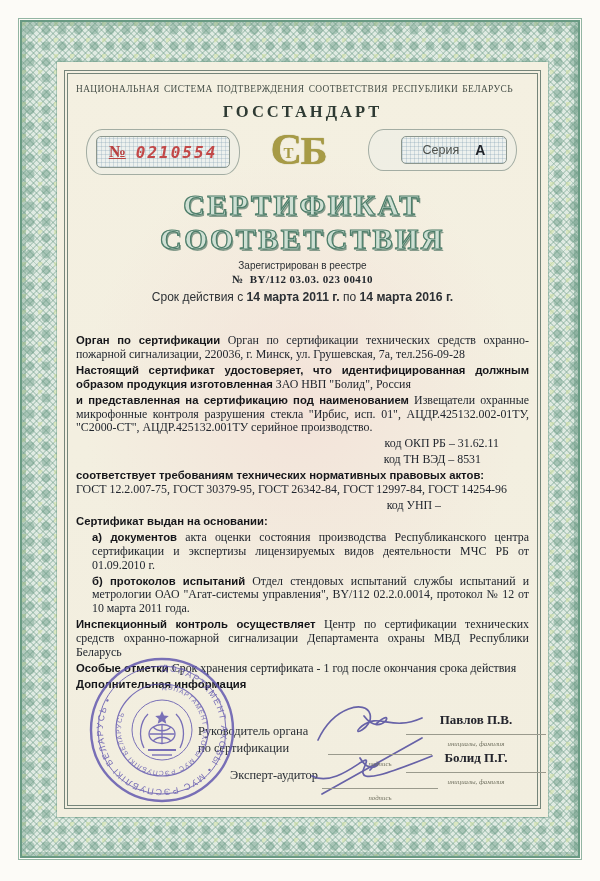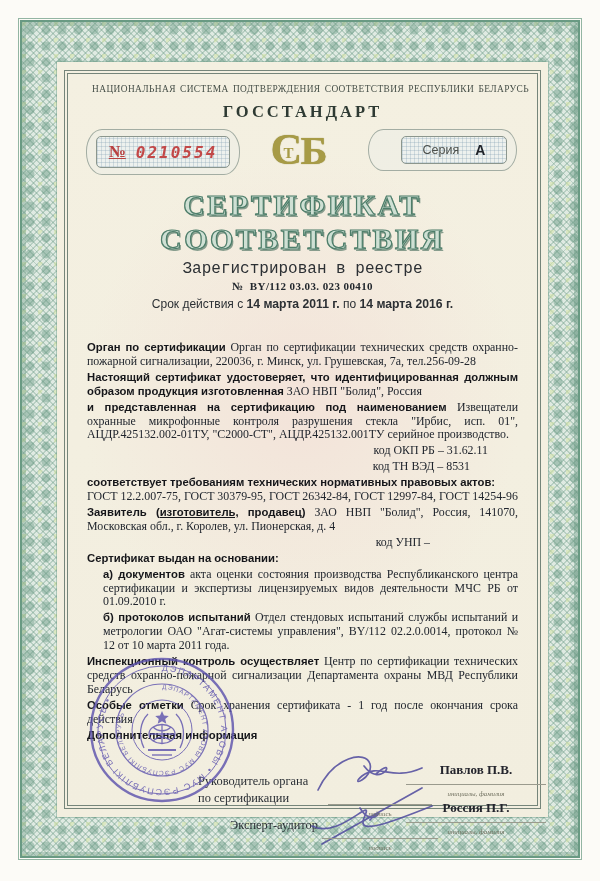--- a/index.html
+++ b/index.html
@@ -24,21 +24,21 @@
       linear-gradient(#f4f0e1,#f2eedf);
     box-shadow:0 0 0 1px rgba(111,158,137,.45);}
 
   .frame{position:absolute;left:64px;top:70px;right:59px;bottom:72px;border:1px solid #75857a;pointer-events:none;}
   .frame::after{content:"";position:absolute;inset:2px;border:1px solid #75857a;}
 
   .content{position:absolute;left:64px;top:70px;right:59px;bottom:72px;
     padding:14px 12px 0 12px;box-sizing:border-box;}
 
   
-  .sys-line{text-align:right;font-size:9.4px;letter-spacing:.4px;word-spacing:1.5px;color:#454e47;}
+  .sys-line{text-align:left;font-size:9.4px;letter-spacing:.4px;word-spacing:1.5px;color:#454e47;}
   .gosstandart{text-align:center;font-weight:700;font-size:16.5px;letter-spacing:3px;color:#2e3a33;margin-top:8px;}
 
   .badges{position:relative;height:58px;margin-top:4px;}
   .plaque{position:absolute;border:1px solid #a3ada3;border-radius:16px/22px;padding:6px 9px;
     background:rgba(232,238,235,.35);}
   .plaque-core{border:1px solid #8b968d;border-radius:5px;
     background-color:#edf1ee;
     background-image:
       repeating-linear-gradient(0deg, rgba(125,155,175,.28) 0 1px, transparent 1px 4px),
       repeating-linear-gradient(90deg, rgba(125,155,175,.28) 0 1px, transparent 1px 4px);
@@ -58,28 +58,28 @@
     text-shadow:0 0 1px #8c8338;}
   .stb-t{position:absolute;left:13px;top:17px;font-size:15px;font-weight:700;color:#a79b46;}
   .stb-b{position:absolute;left:30px;top:2px;font-size:41px;font-weight:700;color:#a79b46;line-height:1;
     text-shadow:0 0 1px #8c8338;}
 
   
   .title{text-align:center;margin-top:4px;font-weight:700;font-size:30px;letter-spacing:2.5px;
     color:#cfe0d4;-webkit-text-stroke:1.2px #4e7e6a;
     text-shadow:1.5px 1.5px 0 rgba(63,104,87,.6), -0.5px -0.5px 0 rgba(63,104,87,.4);}
 
-  .reg-line{text-align:center;font-family:Liberation Mono, monospace;font-size:16px;color:#2c3034;margin-top:4px;}
+  .reg-line{text-align:center;font-family:Liberation Sans, sans-serif;font-size:10px;color:#2c3034;margin-top:4px;}
   .reg-num{text-align:center;font-weight:700;font-size:11px;color:#23282e;margin-top:2px;letter-spacing:.4px;}
   .validity{text-align:center;font-family:"Liberation Sans",sans-serif;font-size:12px;color:#2c3034;margin-top:5px;}
   .validity b{font-size:12.2px;}
 
   
   .body-text{margin-top:30px;font-size:11.8px;line-height:13.9px;}
-  .body-text p{margin:2px 11px;text-align:justify;}
+  .body-text p{margin:2px 0;text-align:justify;}
   .lbl{font-family:"Liberation Sans",sans-serif;font-weight:700;font-size:11.3px;color:#15161a;}
   .val{font-family:"Liberation Serif",serif;font-size:11.9px;color:#21262e;}
   .code-r{text-align:right !important;}
   .ind{padding-left:16px;}
   .u{text-decoration:underline;}
 
   
   .sig-area{position:relative;height:88px;margin-top:16px;font-size:12.4px;}
   .role{position:absolute;color:#2a2f35;}
   .sig-name{position:absolute;width:140px;text-align:center;font-weight:700;font-size:13px;color:#23242c;}
@@ -153,24 +153,20 @@
       </p>
       <p class="code-r" style="padding-right:30px;">
         <span class="val">код ОКП РБ – 31.62.11</span>
       </p>
       <p class="code-r" style="padding-right:48px;margin-top:0;">
         <span class="val">код ТН ВЭД – 8531</span>
       </p>
       <p>
         <span class="lbl">соответствует требованиям технических нормативных правовых актов:</span><br>
         <span class="val">ГОСТ 12.2.007-75, ГОСТ 30379-95, ГОСТ 26342-84, ГОСТ 12997-84, ГОСТ 14254-96</span>
-      </p>
-      <p>
-        <span class="lbl">Заявитель (</span><span class="lbl u">изготовитель,</span><span class="lbl"> продавец)</span>
-        <span class="val">ЗАО НВП "Болид", Россия, 141070, Московская обл., г. Королев, ул. Пионерская, д. 4</span>
       </p>
       <p class="code-r" style="padding-right:88px;">
         <span class="val">код УНП –</span>
       </p>
       <p>
         <span class="lbl">Сертификат выдан на основании:</span>
       </p>
       <p class="ind">
         <span class="lbl">а) документов</span>
         <span class="val">акта оценки состояния производства Республиканского центра сертификации и экспертизы лицензируемых видов деятельности МЧС РБ от 01.09.2010 г.</span>
@@ -211,21 +207,21 @@
         <span>подпись</span>
       </div>
       <div class="sig-line" style="left:246px;top:80px;width:116px;">
         <span>подпись</span>
       </div>
 
       <div class="sig-name" style="left:330px;top:4px;">Павлов П.В.</div>
       <div class="sig-line" style="left:330px;top:26px;width:140px;">
         <span>инициалы, фамилия</span>
       </div>
-      <div class="sig-name" style="left:330px;top:42px;">Россия П.Г.</div>
+      <div class="sig-name" style="left:330px;top:42px;">Болид П.Г.</div>
       <div class="sig-line" style="left:330px;top:64px;width:140px;">
         <span>инициалы, фамилия</span>
       </div>
     </div>
 
     <svg class="stamp" viewBox="0 0 152 152">
       <defs>
         <path id="ringOuter" d="M76 17 A59 59 0 1 1 75.9 17"></path>
         <path id="ringInner" d="M76 35 A41 41 0 1 1 75.9 35"></path>
       </defs>

